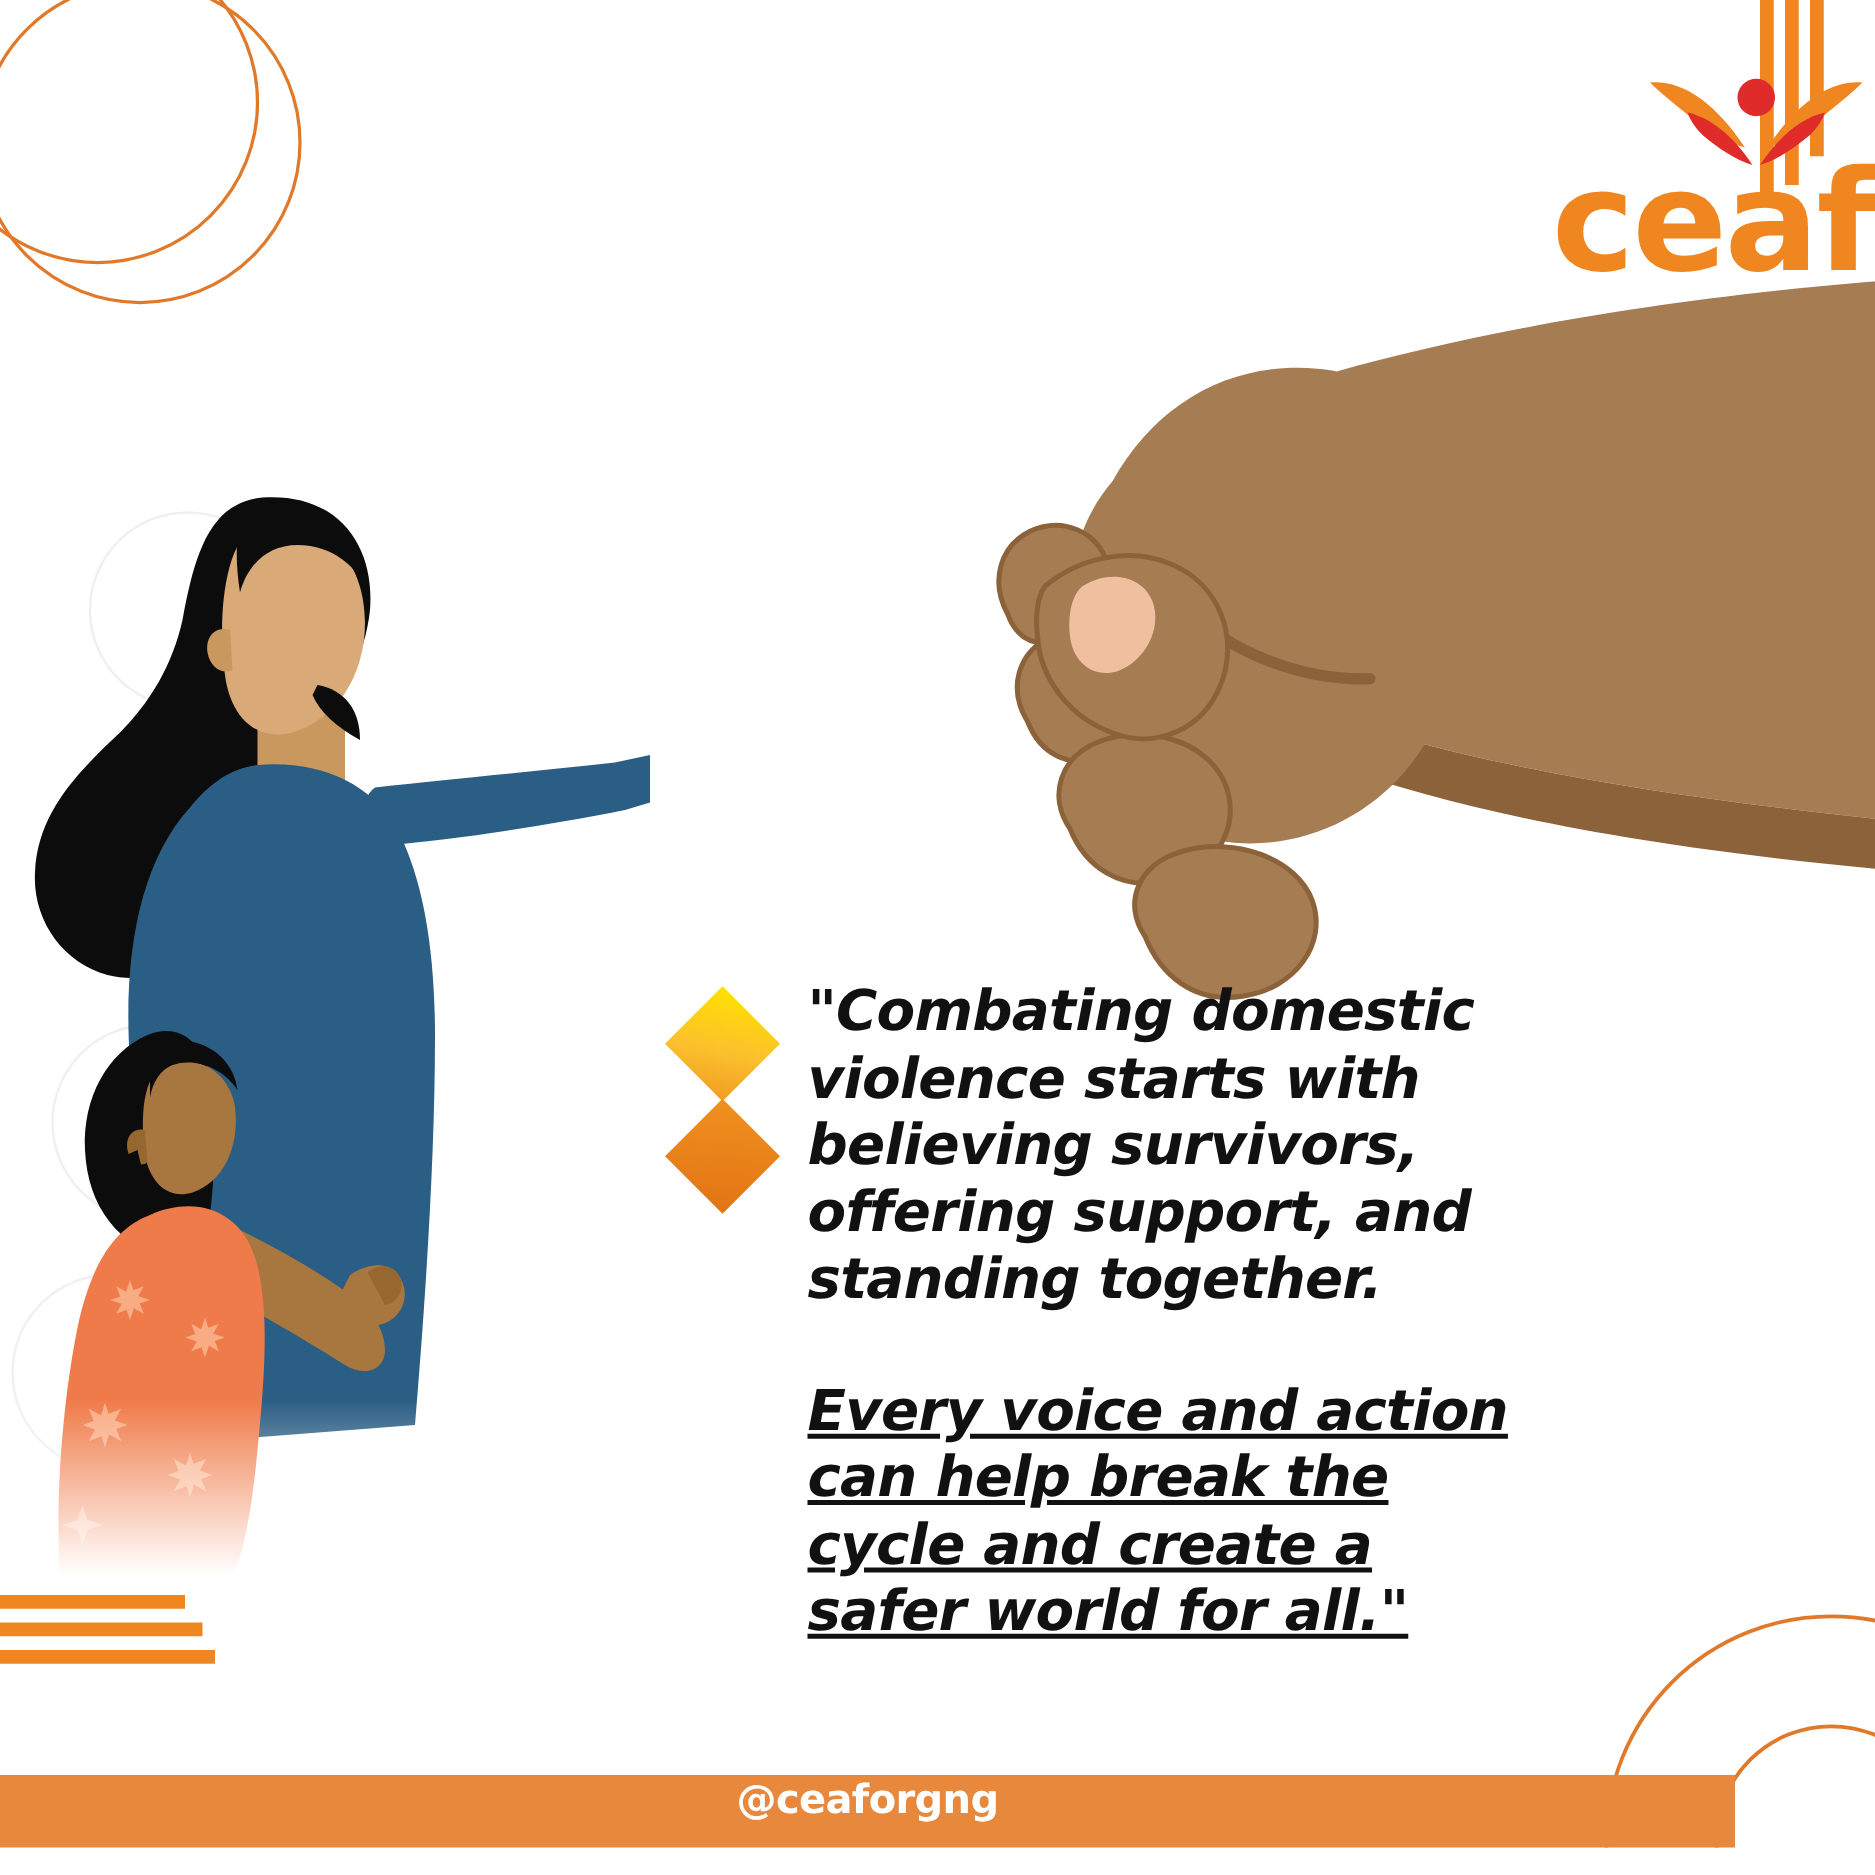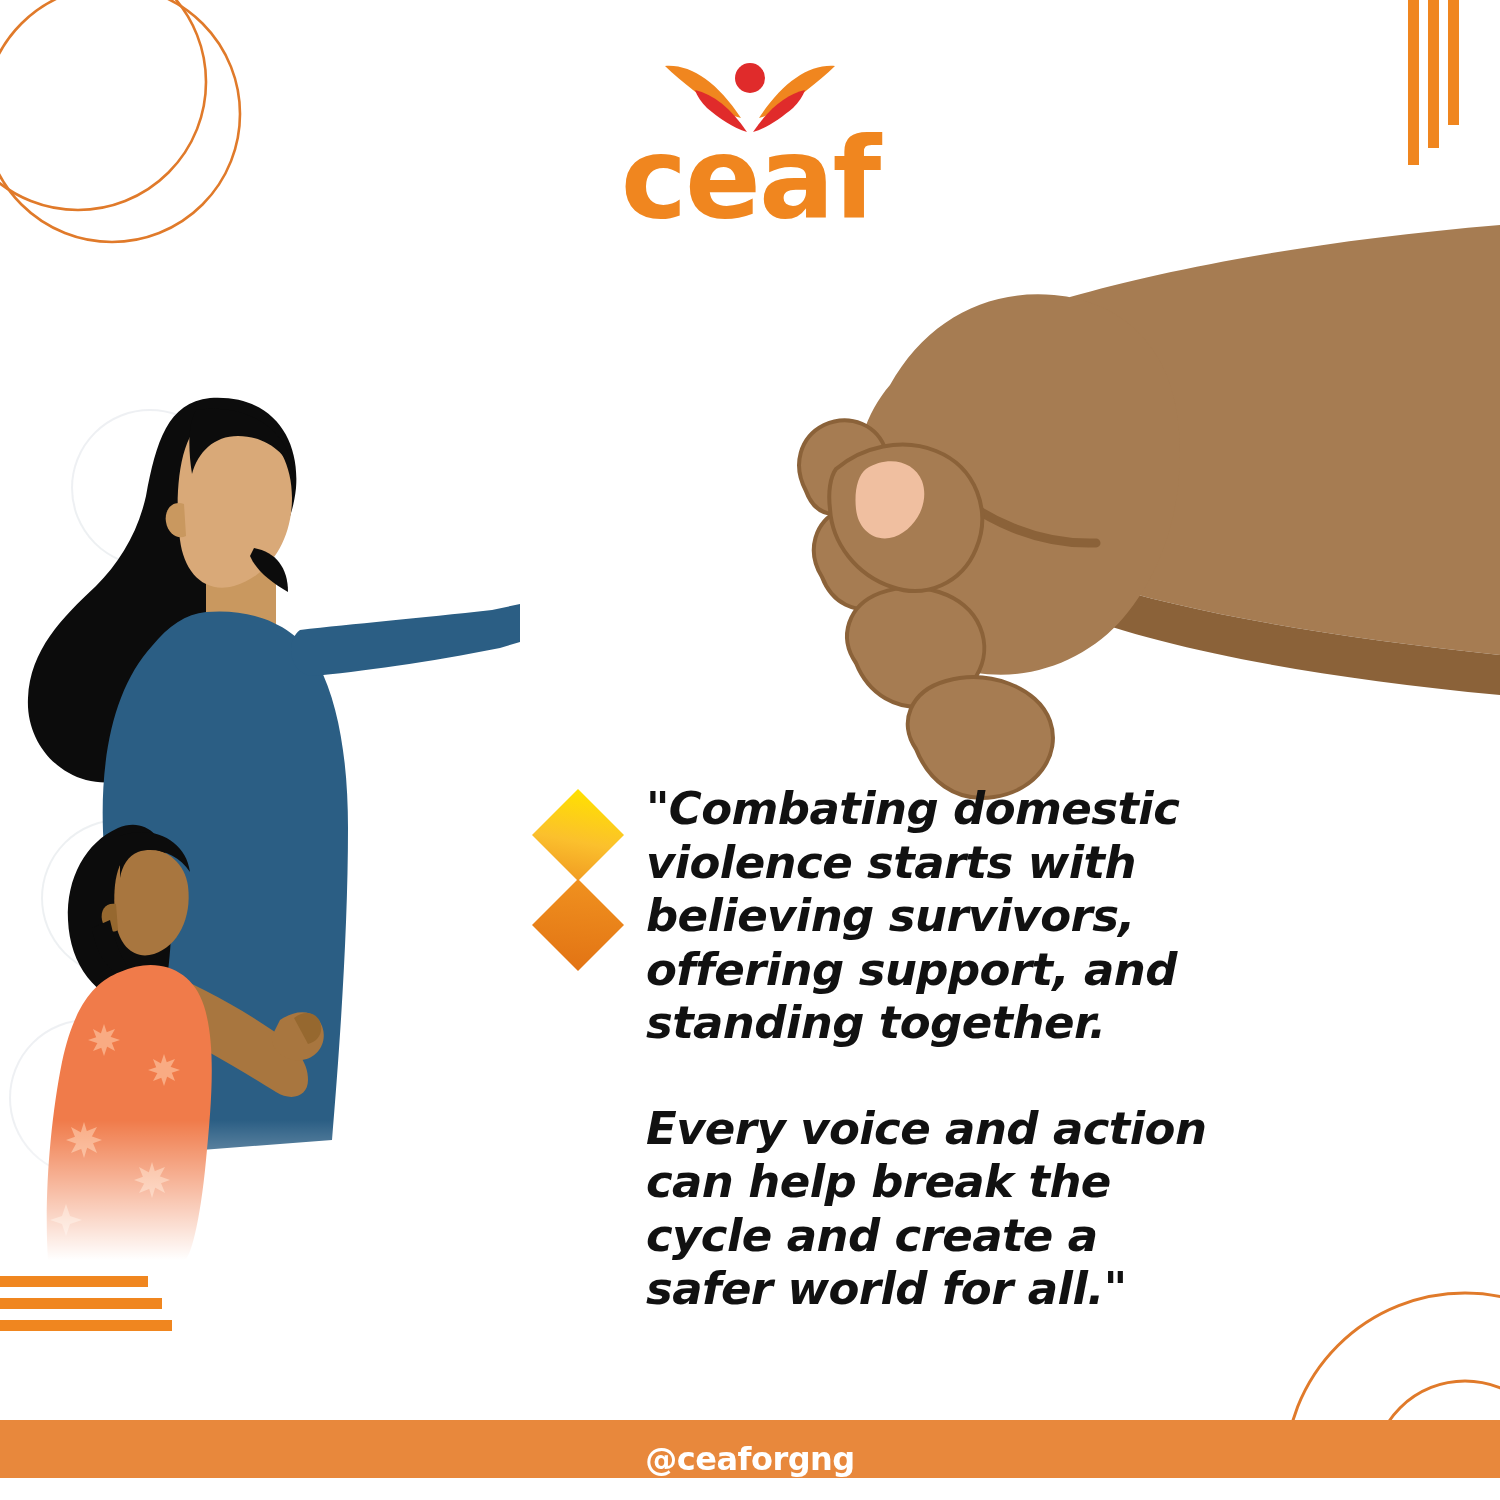--- a/index.html
+++ b/index.html
@@ -23,21 +23,21 @@
   #deco-circles-tl { left:-70px; top:-58px; width:320px; height:320px; }
   #deco-bars-tr    { right:0px;  top:0px;   width:110px; height:230px; }
   #deco-bars-bl    { left:0px;   bottom:150px; width:210px; height:80px; }
   #deco-arcs-br    { right:0px;  bottom:22px;  width:240px; height:210px; }
 
   
   #logo-block {
     position:absolute;
     left:0; right:0; top:56px;
     display:flex; flex-direction:column;
-    align-items:center;
+    align-items:flex-end;
   }
   #logo-mark { width:190px; height:80px; display:block; }
   #logo-wordmark {
     font-family:"DejaVu Sans", sans-serif;
     font-weight:bold;
     font-size:112px;
     line-height:0.86;
     letter-spacing:-2px;
     color:#F0861F;
     margin-top:-6px;
@@ -70,30 +70,30 @@
     margin-left:116px;
     font-family:"DejaVu Sans", sans-serif;
     font-weight:bold;
     font-style:italic;
     font-size:45px;
     line-height:1.19;
     letter-spacing:-0.6px;
     color:#111111;
   }
   #quote-text p { margin:0; }
-  #quote-text p.gap { margin-top:52px; }
+  #quote-text p.gap { margin-top:52px;text-decoration:underline; }
 
   
   #footer-bar {
     position:absolute;
     left:0; bottom:22px;
-    width:1500px; height:58px;
+    width:1388px; height:58px;
     background:#E8883C;
     display:flex;
-    align-items:flex-end;
+    align-items:flex-start;
     justify-content:center;
     gap:84px;
   }
   .footer-text {
     font-family:"DejaVu Sans", sans-serif;
     font-weight:bold;
     font-size:32px;
     letter-spacing:-0.5px;
     color:#ffffff;
     white-space:nowrap;

